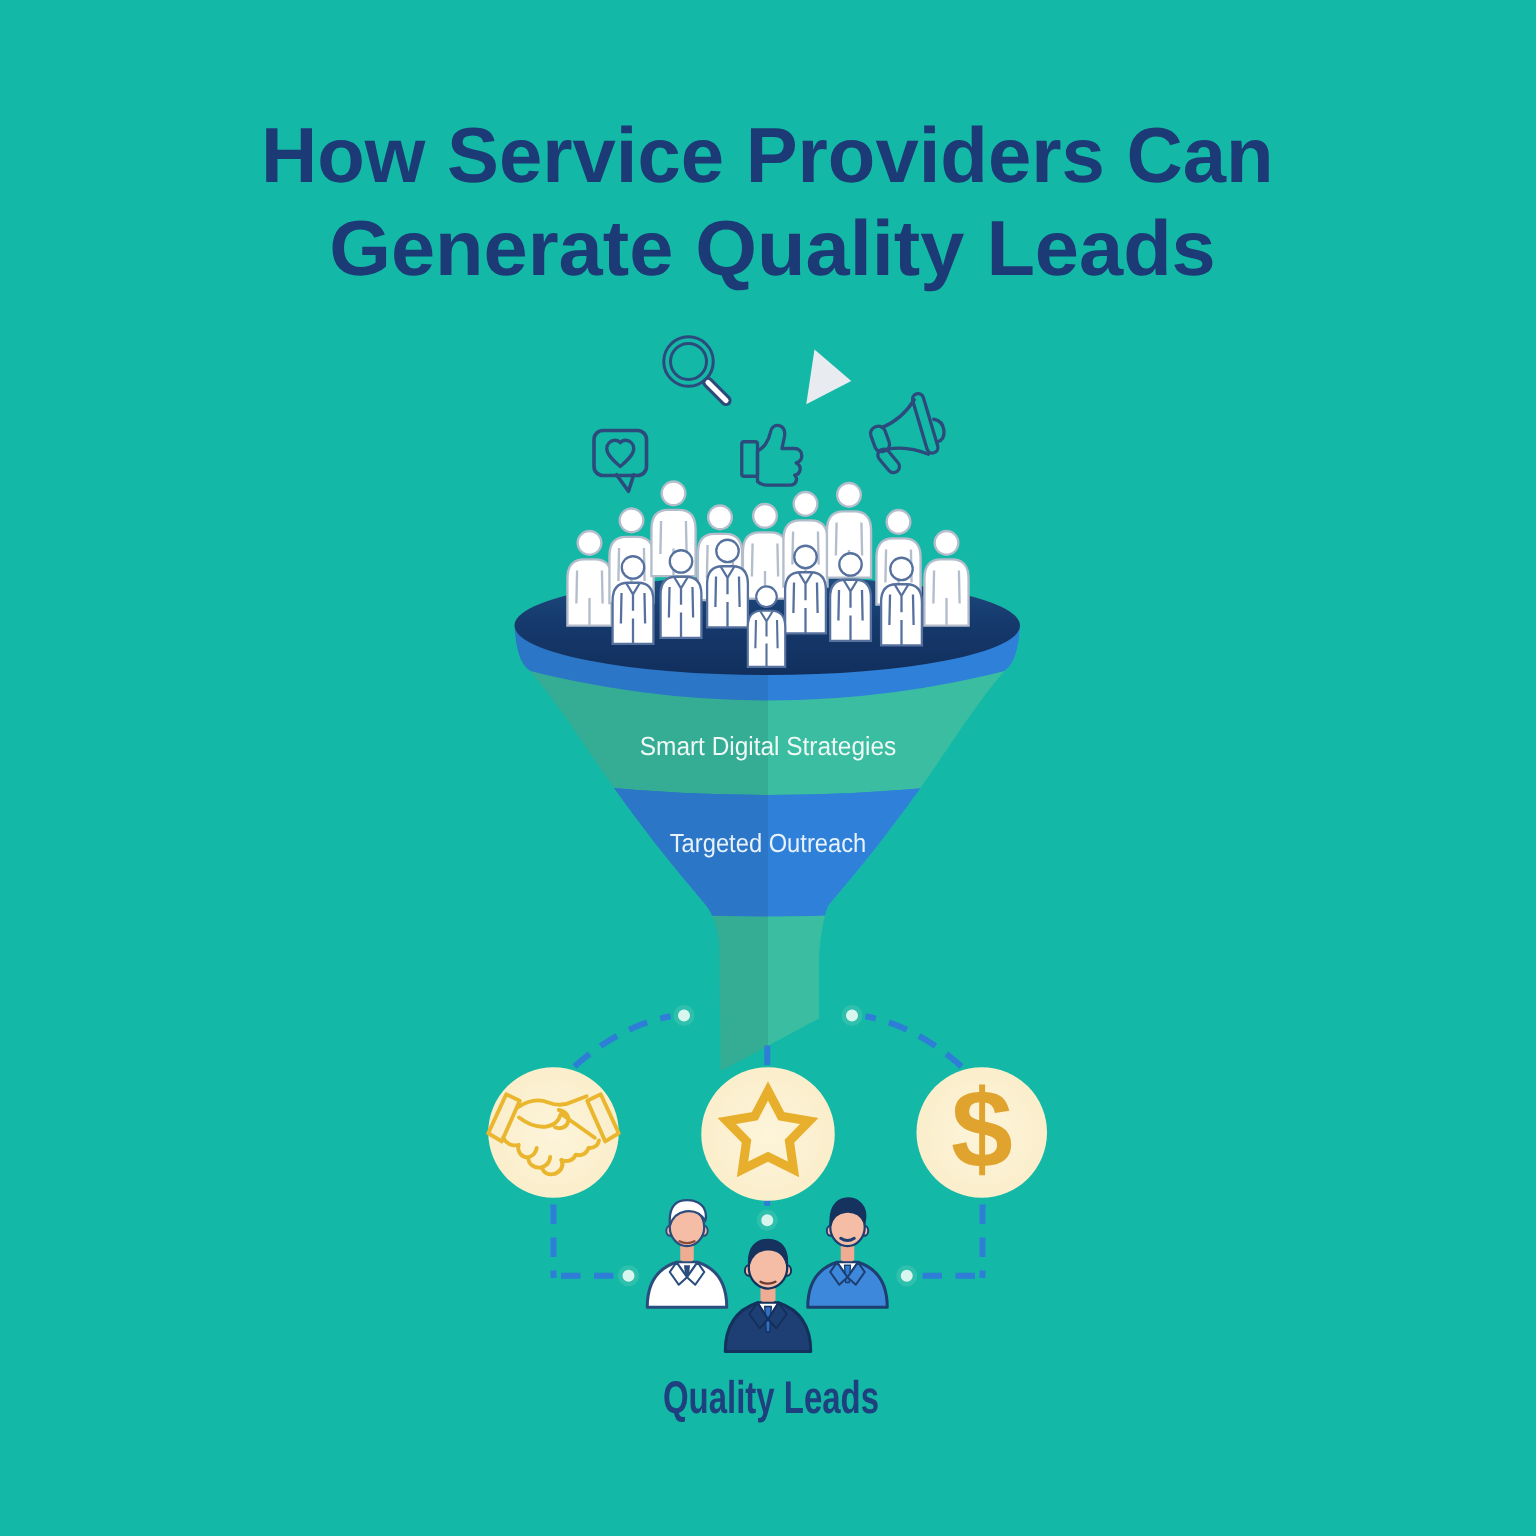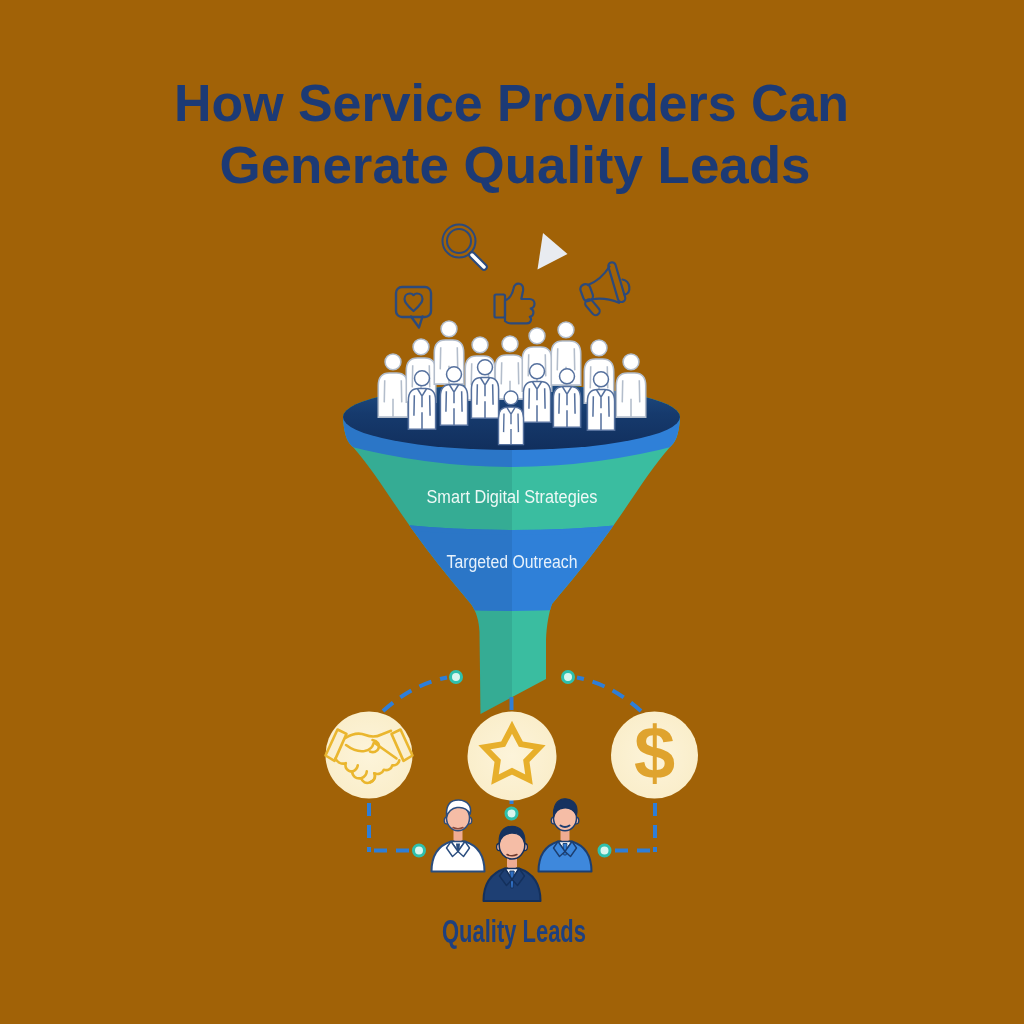--- a/index.html
+++ b/index.html
@@ -1,16 +1,16 @@
 <!DOCTYPE html>
 <html><head>
 <meta charset="utf-8">
 <style>
   html,body{margin:0;padding:0;background:#fdfdfd;}
-  #page{position:relative;width:1024px;height:1024px;overflow:hidden;background:#a16207;font-family:"Liberation Sans",sans-serif;}
+  #page{position:relative;width:1024px;height:1024px;overflow:hidden;background:#14b8a6;font-family:"Liberation Sans",sans-serif;}
   svg{position:absolute;left:0;top:0;}
 </style>
 </head>
 <body>
 <div id="page">
 <svg width="1024" height="1024" viewBox="0 0 1024 1024">
   <defs>
     <linearGradient id="ellg" x1="0" y1="0" x2="0" y2="1">
       <stop offset="0" stop-color="#1f4d82"></stop>
       <stop offset="0.45" stop-color="#163a6d"></stop>

